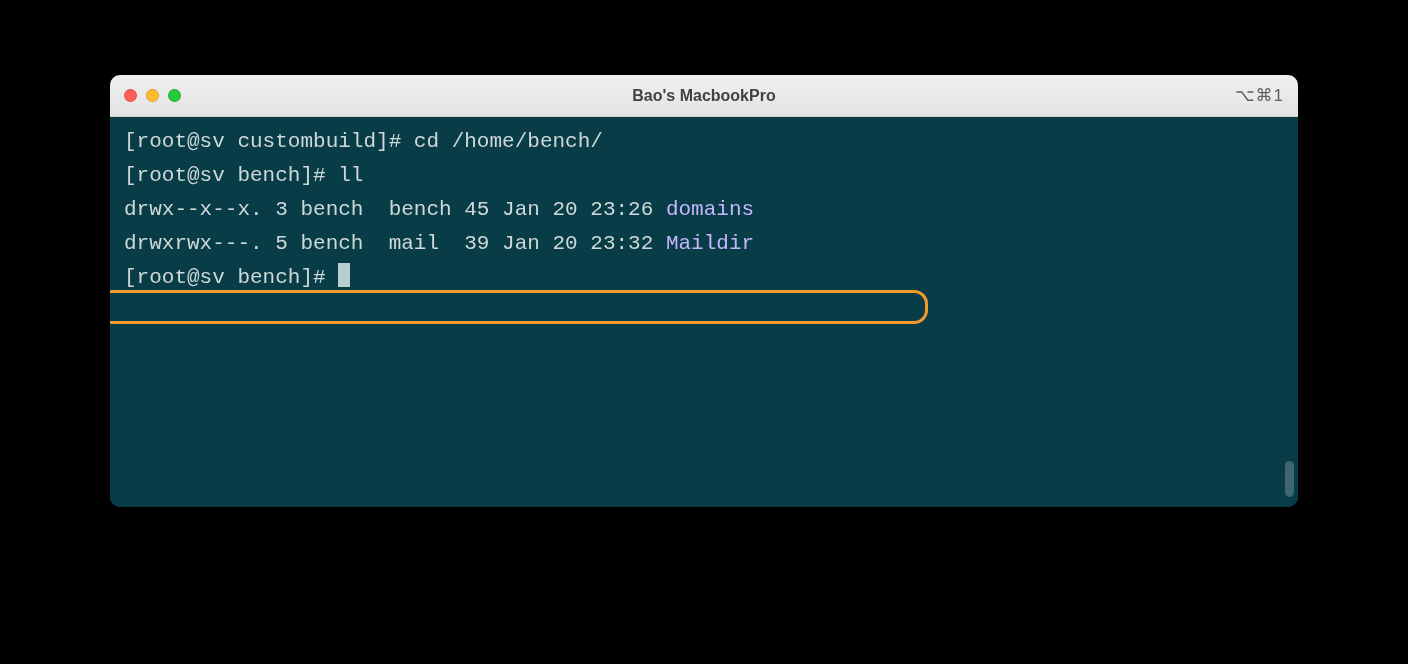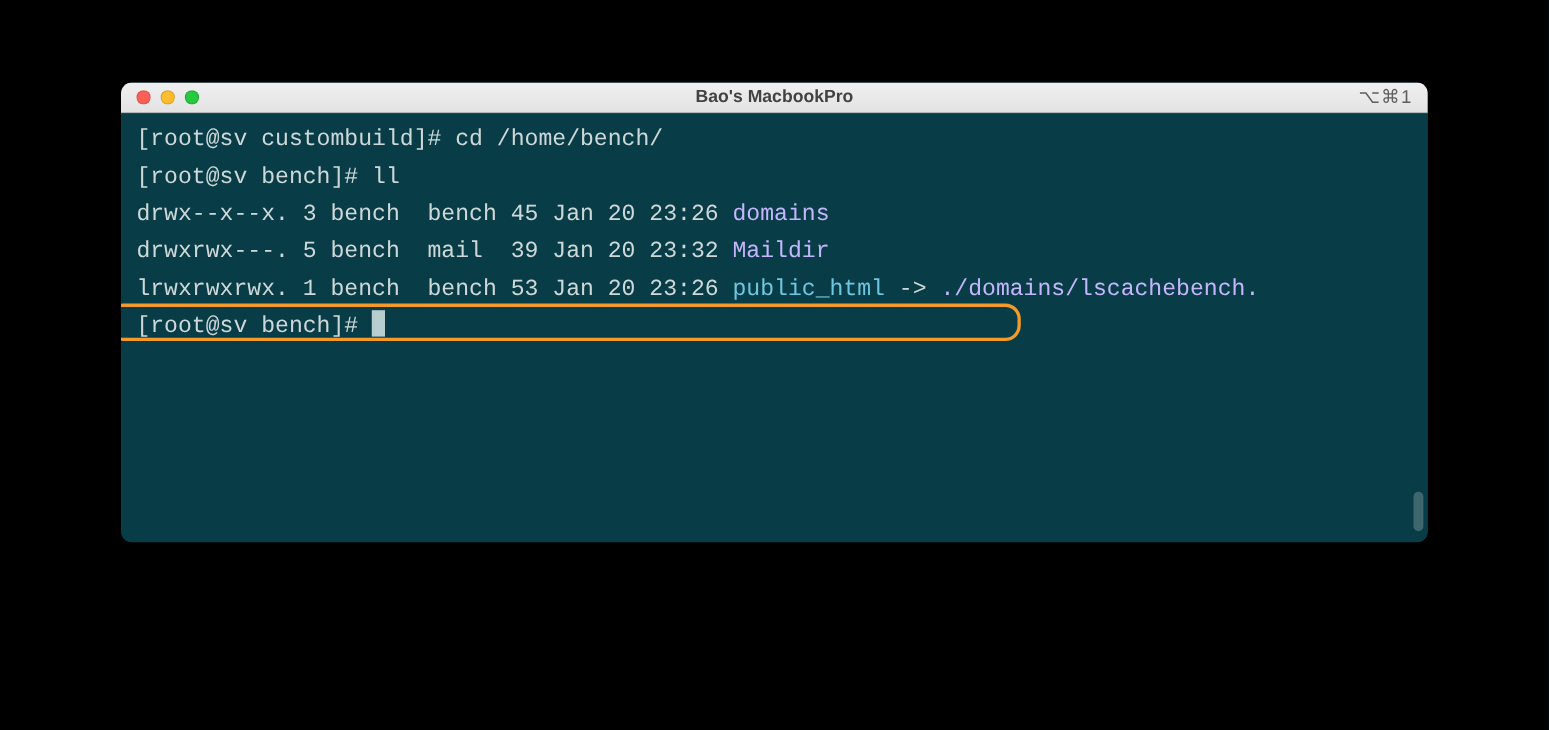--- a/index.html
+++ b/index.html
@@ -15,21 +15,21 @@
     }
     .window {
       width: 1188px;
       background: #083c46;
       border-radius: 10px;
       overflow: hidden;
       box-shadow: 0 20px 60px rgba(0,0,0,0.5);
       position: relative;
     }
     .titlebar {
-      height: 28px;
+      height: 42px;
       background: linear-gradient(#f0f0f0, #e3e3e3);
       border-bottom: 1px solid #cfcfcf;
       display: flex;
       align-items: center;
       padding: 0 14px;
       position: relative;
     }
     .traffic {
       display: flex;
       gap: 9px;
@@ -124,20 +124,19 @@
 
   <div class="term">
     <div class="highlight-row"></div>
 
     <div class="line"><span>[root@sv custombuild]# </span><span>cd /home/bench/</span></div>
     <div class="line"><span>[root@sv bench]# </span><span>ll</span></div>
 
     <div class="line"><span>drwx--x--x. 3 bench  bench 45 Jan 20 23:26 </span><span class="blue">domains</span></div>
     <div class="line"><span>drwxrwx---. 5 bench  mail  39 Jan 20 23:32 </span><span class="blue">Maildir</span></div>
 
-    <div class="line"><span>lrwxrwxrwx. 1 bench  bench 53 Jan 20 23:26 </span><span class="cyan">public_html</span><span> -&gt; </span><span class="blue">./domains/lscachebench.</span></div>
 
 
     <div class="line"><span>[root@sv bench]# </span><span class="cursor"></span></div>
 
     <div class="scroll-nub"></div>
   </div>
 </div>
 
 </body></html>

